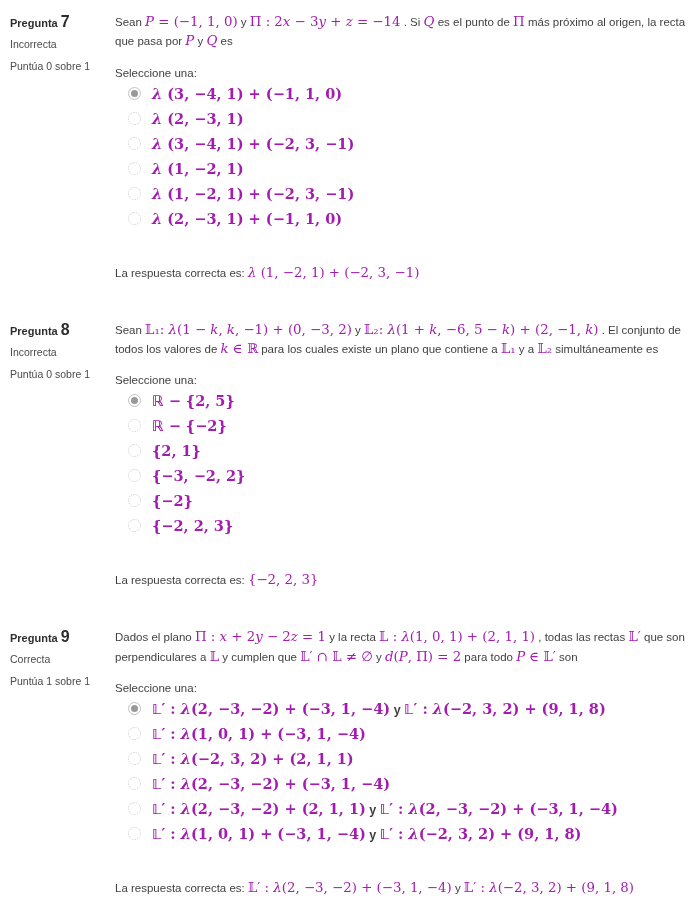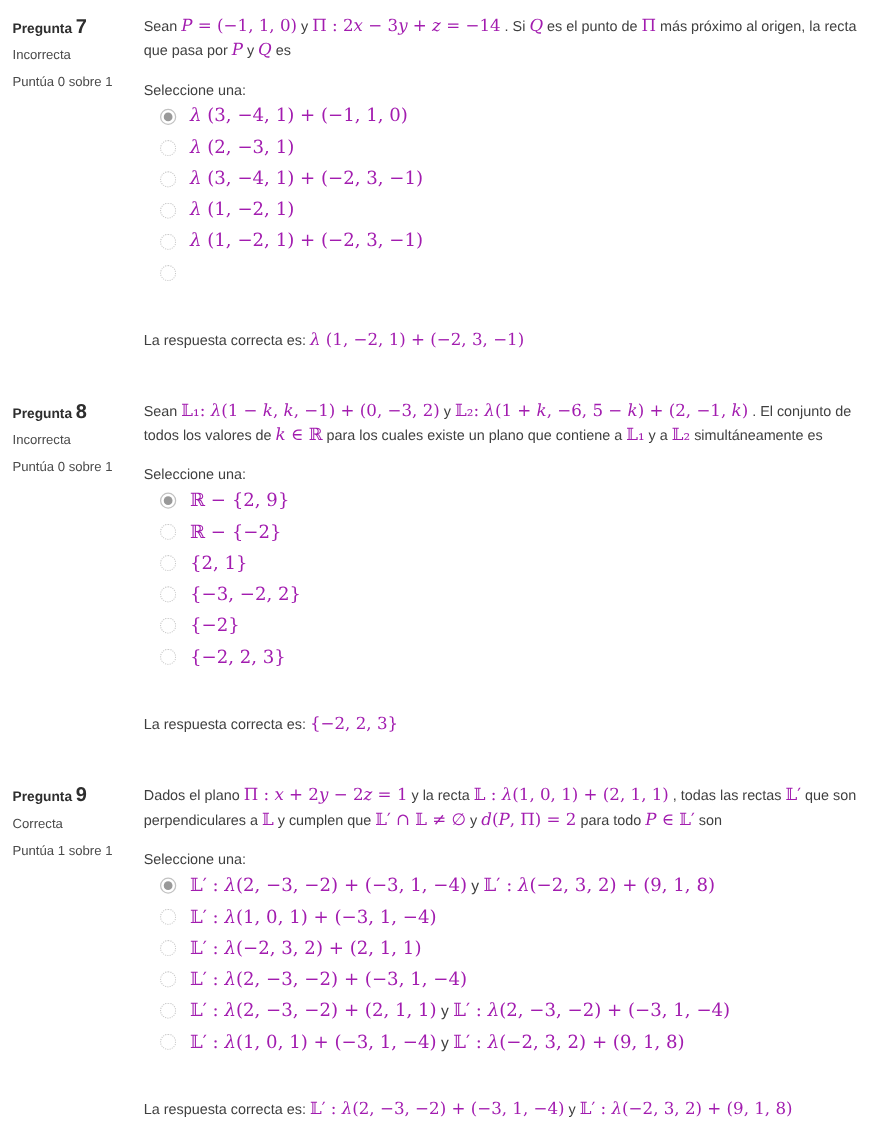--- a/index.html
+++ b/index.html
@@ -27,21 +27,21 @@
 
   .math {
     font-family: "DejaVu Serif", "DejaVu Sans", serif;
     font-size: 1.16em;
     color: #a21caf;
     white-space: nowrap;
   }
   .math i { font-style: italic; }
 
   .options { }
-  .option { display: flex; align-items: center; min-height: 25px; padding-left: 13px; }
+  .option { display: flex; align-items: center; min-height: 25px; padding-left: 13px; font-weight: bold; }
   .radio {
     width: 13px; height: 13px; box-sizing: border-box;
     border: 1px dotted #c9c9c9; border-radius: 50%;
     margin-right: 11px; position: relative; flex-shrink: 0;
     background: #fff;
   }
   .radio.selected { border-style: solid; border-color: #c2c2c2; }
   .radio.selected::after {
     content: ""; position: absolute; left: 2px; top: 2px;
     width: 7px; height: 7px; border-radius: 50%; background: #999999;
@@ -100,41 +100,42 @@
     <span class="otext"><span class="math"><i>λ</i> (1, −2, 1)</span></span>
   </div>
 
   <div class="option">
     <span class="radio"></span>
     <span class="otext"><span class="math"><i>λ</i> (1, −2, 1) + (−2, 3, −1)</span></span>
   </div>
 
   <div class="option">
     <span class="radio"></span>
+    <span class="otext"><span class="math"><i>λ</i> (2, −3, 1) + (−1, 1, 0)</span></span>
   </div>
 </div>
       <div class="answer">La respuesta correcta es: <span class="math"><i>λ</i> (1, −2, 1) + (−2, 3, −1)</span></div>
     </div>
   </div>
 
   <div class="question">
     <div class="info">
       <div class="qheader">
         <span class="qword">Pregunta</span><span class="qnum">8</span>
       </div>
       <div class="qstate">Incorrecta</div>
       <div class="qgrade">Puntúa 0 sobre 1</div>
     </div>
     <div class="content">
       <div class="qtext">Sean <span class="math">𝕃₁: <i>λ</i>(1 − <i>k</i>, <i>k</i>, −1) + (0, −3, 2)</span>  y <span class="math">𝕃₂: <i>λ</i>(1 + <i>k</i>, −6, 5 − <i>k</i>) + (2, −1, <i>k</i>)</span> . El conjunto de todos los valores de <span class="math"><i>k</i> ∈ ℝ</span> para los cuales existe un plano que contiene a <span class="math">𝕃₁</span> y a <span class="math">𝕃₂</span> simultáneamente es</div>
       <div class="prompt">Seleccione una:</div>
       <div class="options">
   <div class="option">
     <span class="radio selected"></span>
-    <span class="otext"><span class="math">ℝ − {2, 9}</span></span>
+    <span class="otext"><span class="math">ℝ − {2, 5}</span></span>
   </div>
 
   <div class="option">
     <span class="radio"></span>
     <span class="otext"><span class="math">ℝ − {−2}</span></span>
   </div>
 
   <div class="option">
     <span class="radio"></span>
     <span class="otext"><span class="math">{2, 1}</span></span>

